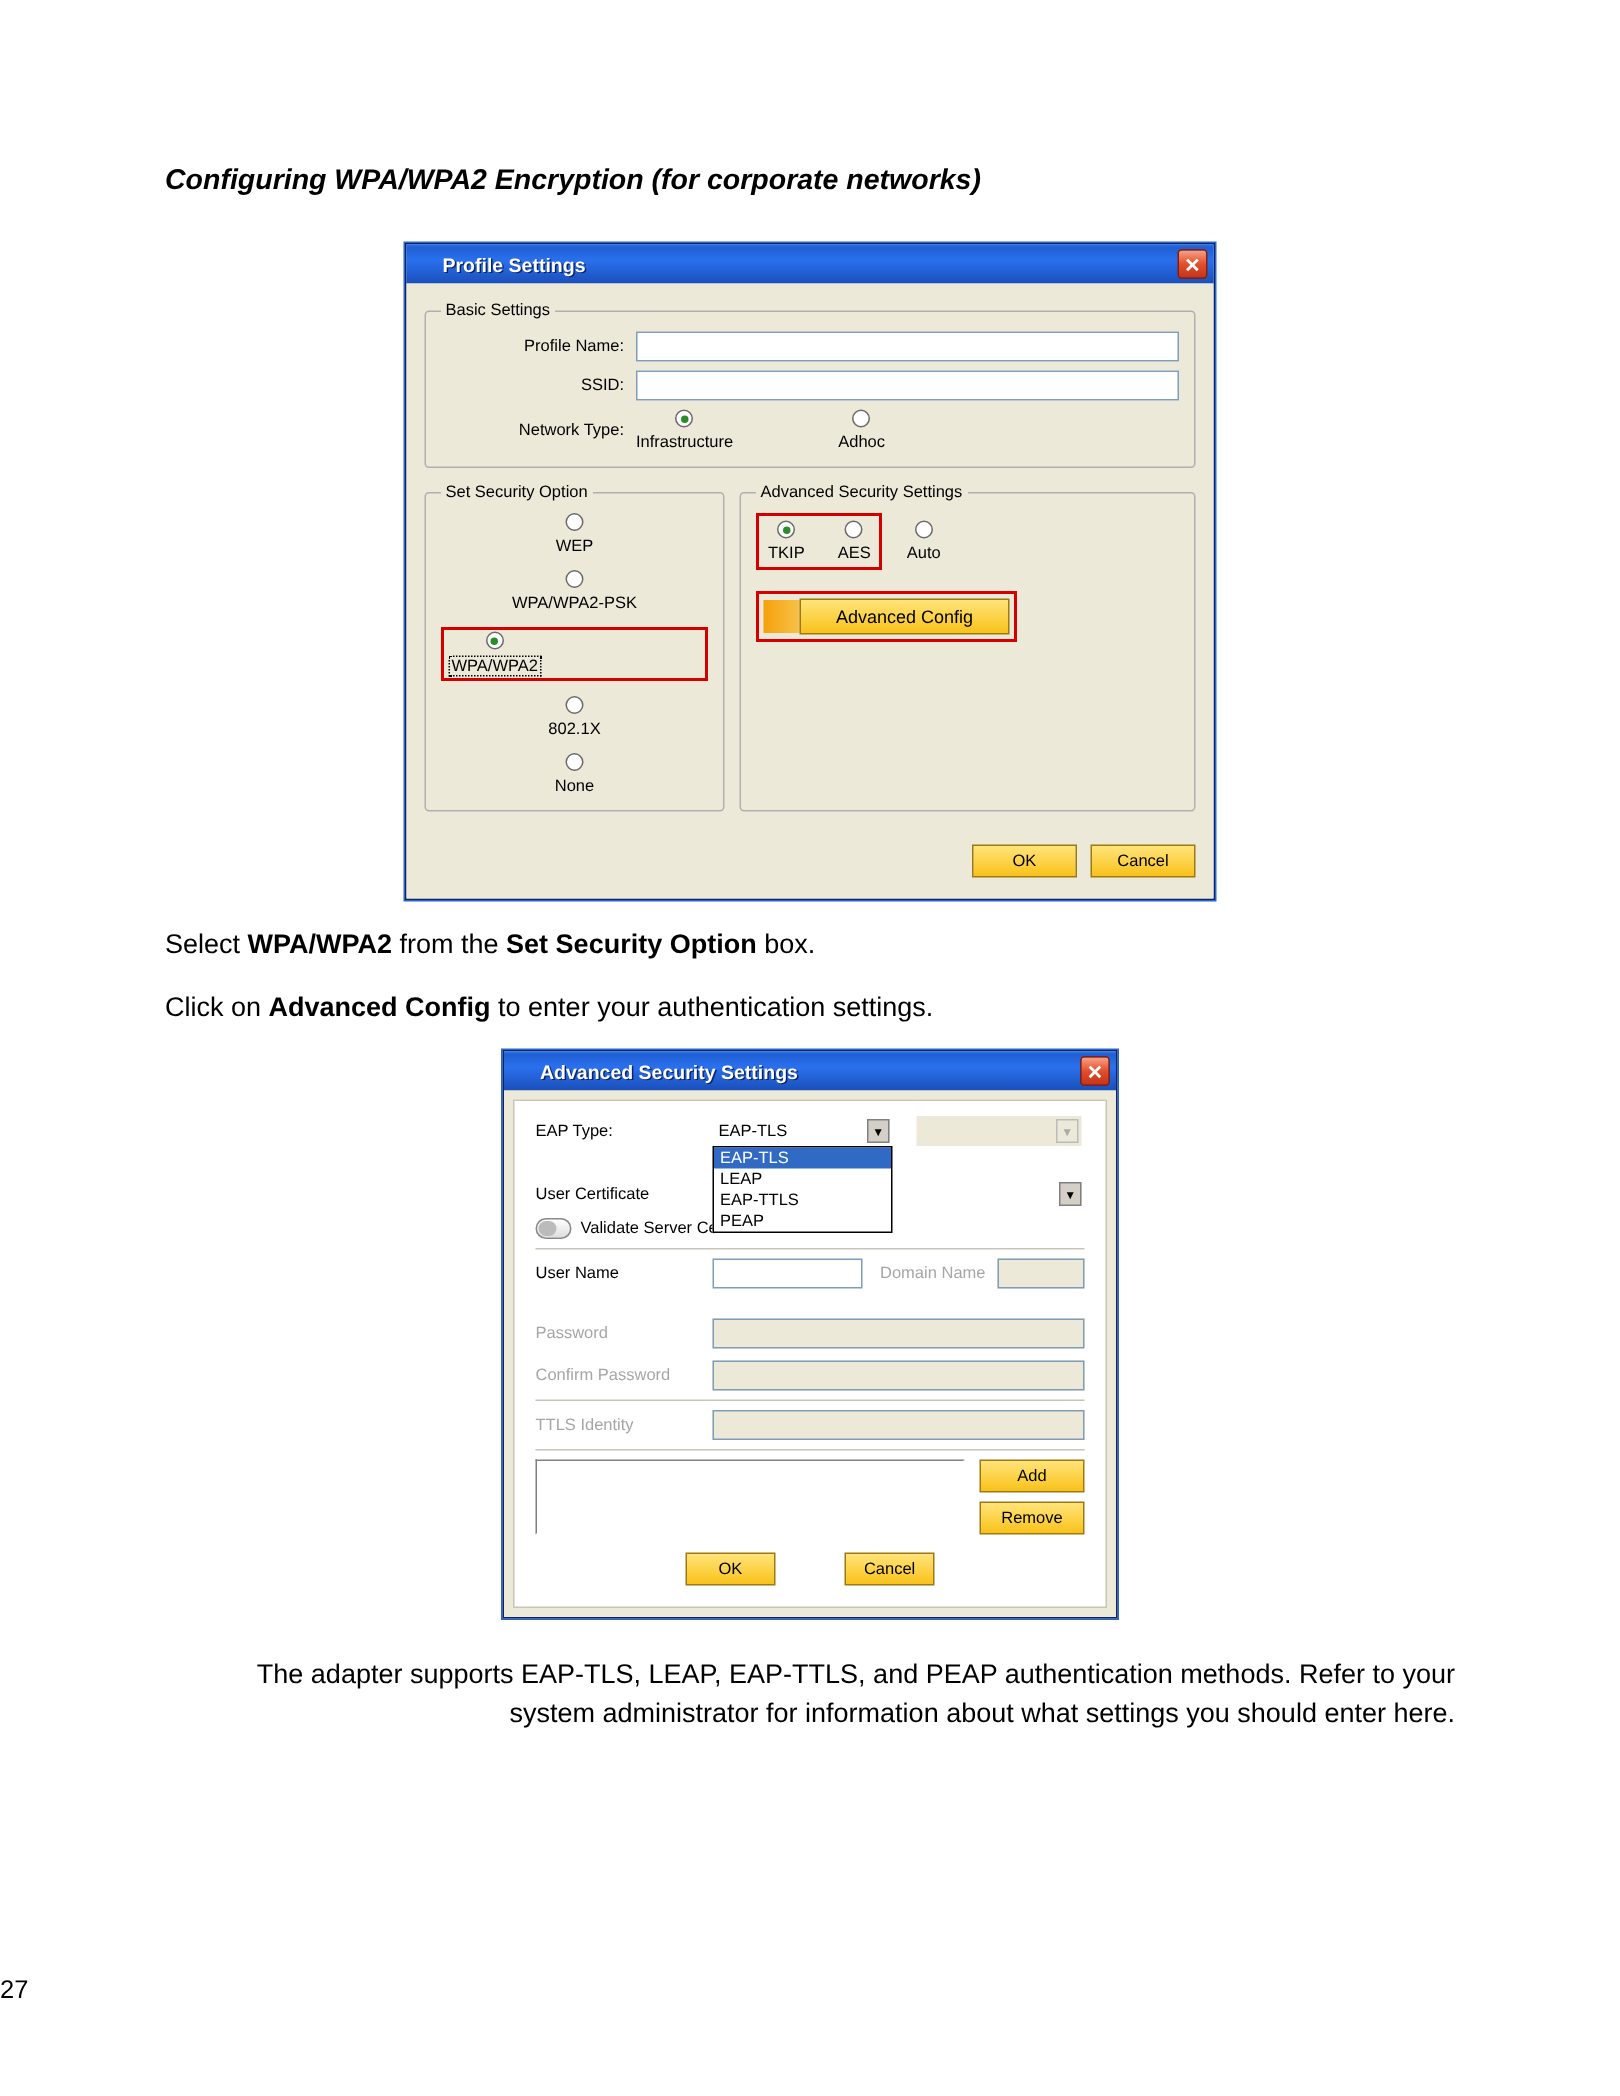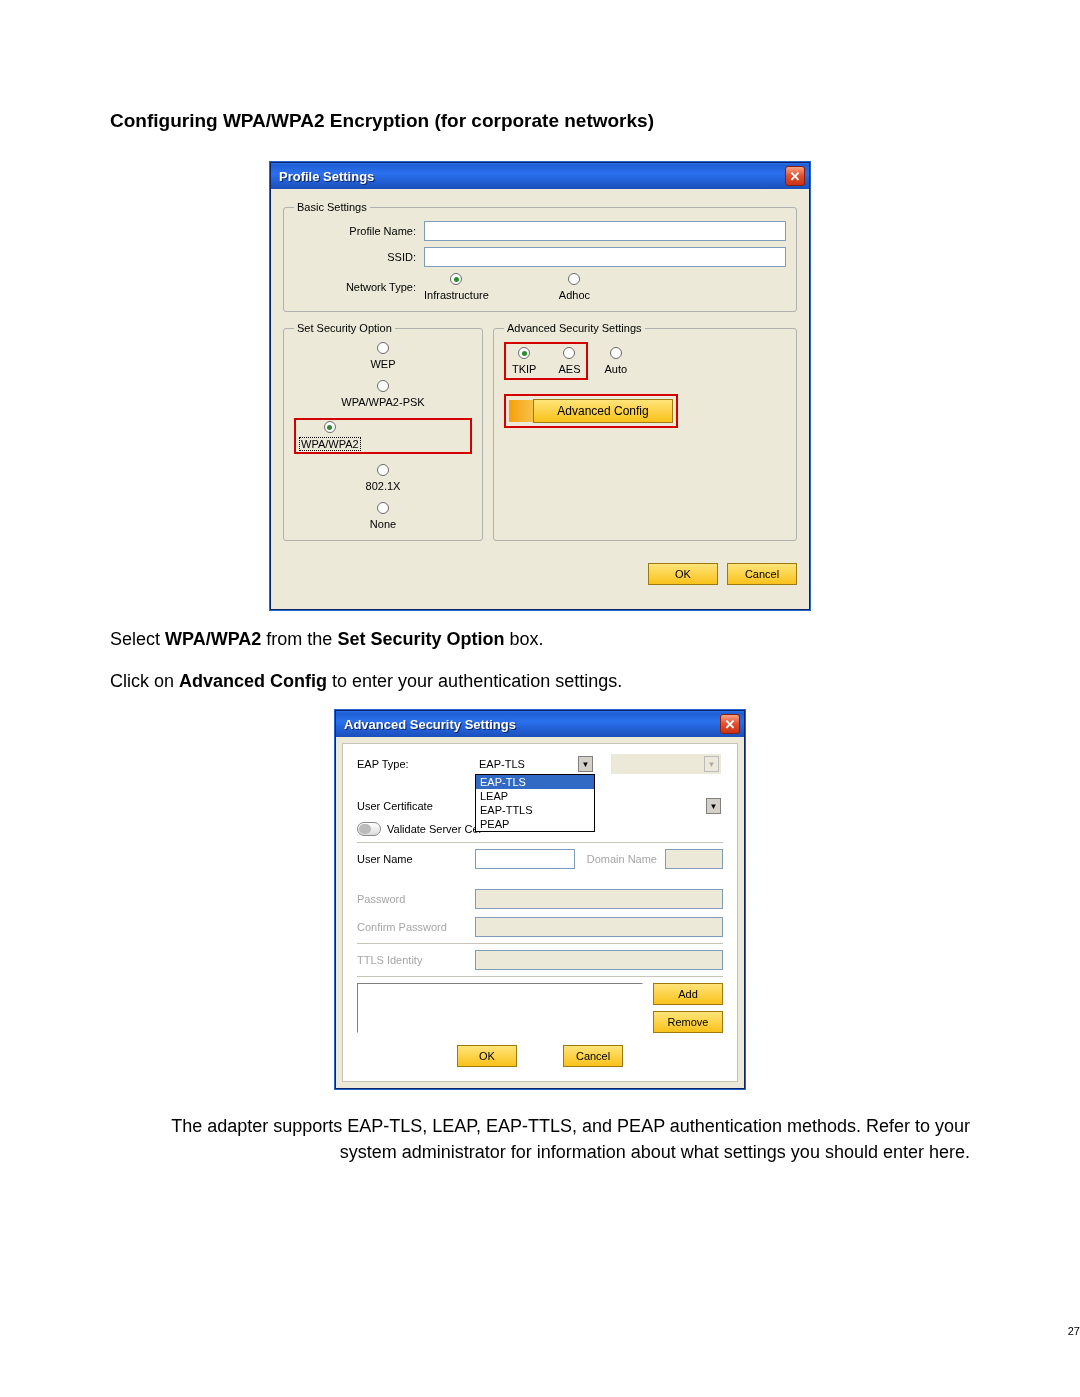--- a/index.html
+++ b/index.html
@@ -10,59 +10,60 @@
     color: #000;
   }
   .page {
     width: 1080px;
     height: 1397px;
     padding: 110px 110px 40px 110px;
     position: relative;
   }
   h2.section-title {
     font-size: 19px;
+    font-style: italic;
     font-weight: bold;
     margin: 0 0 30px 0;
   }
   .body-text { font-size: 18px; line-height: 1.45; margin: 16px 0; }
   .fig-wrap { text-align: center; }
-  .page-num { position: absolute; bottom: 60px; left: 0; right: 0; text-align: right; font-size: 11px; }
+  .page-num { position: absolute; bottom: 60px; left: 0; right: 0; text-align: left; font-size: 17px; }
 
   
   .xp-window {
     display: inline-block;
     text-align: left;
     background: #ece9d8;
     border: 1px solid #0a246a;
     box-shadow: 0 0 0 1px #2a66c9;
     font-family: Tahoma, Arial, sans-serif;
     font-size: 11px;
     color: #000;
   }
   .titlebar {
     height: 26px;
     background: linear-gradient(to bottom,#2a70ee 0%,#1f5fd4 8%,#2a70ee 40%,#1a4fba 100%);
     display: flex;
     align-items: center;
-    padding: 0 4px 0 8px;
+    padding: 0 4px 0 24px;
     color: #fff;
     font-weight: bold;
     font-size: 13px;
   }
   .titlebar .title-text { flex: 1; text-shadow: 1px 1px 0 #0a246a; }
   .close-btn {
     width: 20px; height: 20px;
     background: linear-gradient(to bottom,#f7a284,#e24f2d 50%,#c73317);
     border: 1px solid #8a1d08;
     border-radius: 3px;
     color: #fff; font-weight: bold;
     display: flex; align-items: center; justify-content: center;
     font-size: 13px;
   }
-  .dlg-body { padding: 10px 12px 24px 12px; background: #ece9d8; }
+  .dlg-body { padding: 10px 12px 14px 12px; background: #ece9d8; }
 
   fieldset.xp {
     border: 1px solid #b0b0b0;
     border-radius: 3px;
     margin: 2px 0 8px 0;
     padding: 8px 10px 10px 10px;
     position: relative;
   }
   fieldset.xp > legend {
     font-size: 11px;

